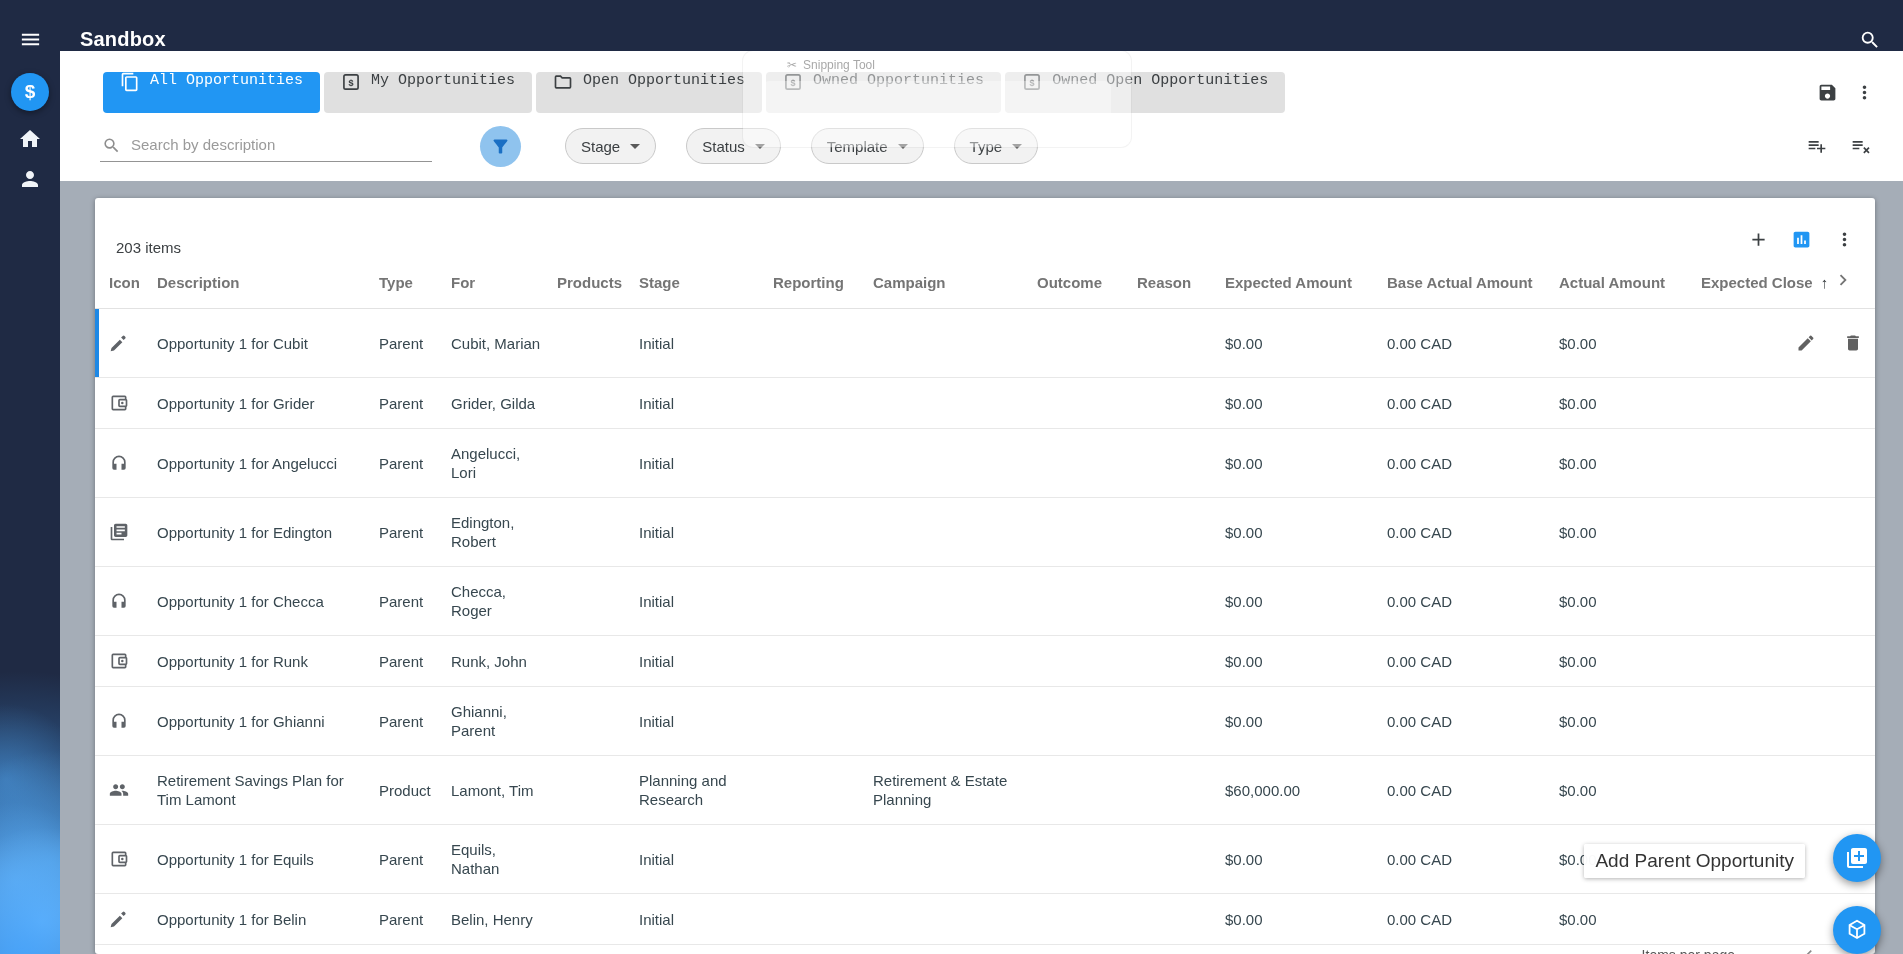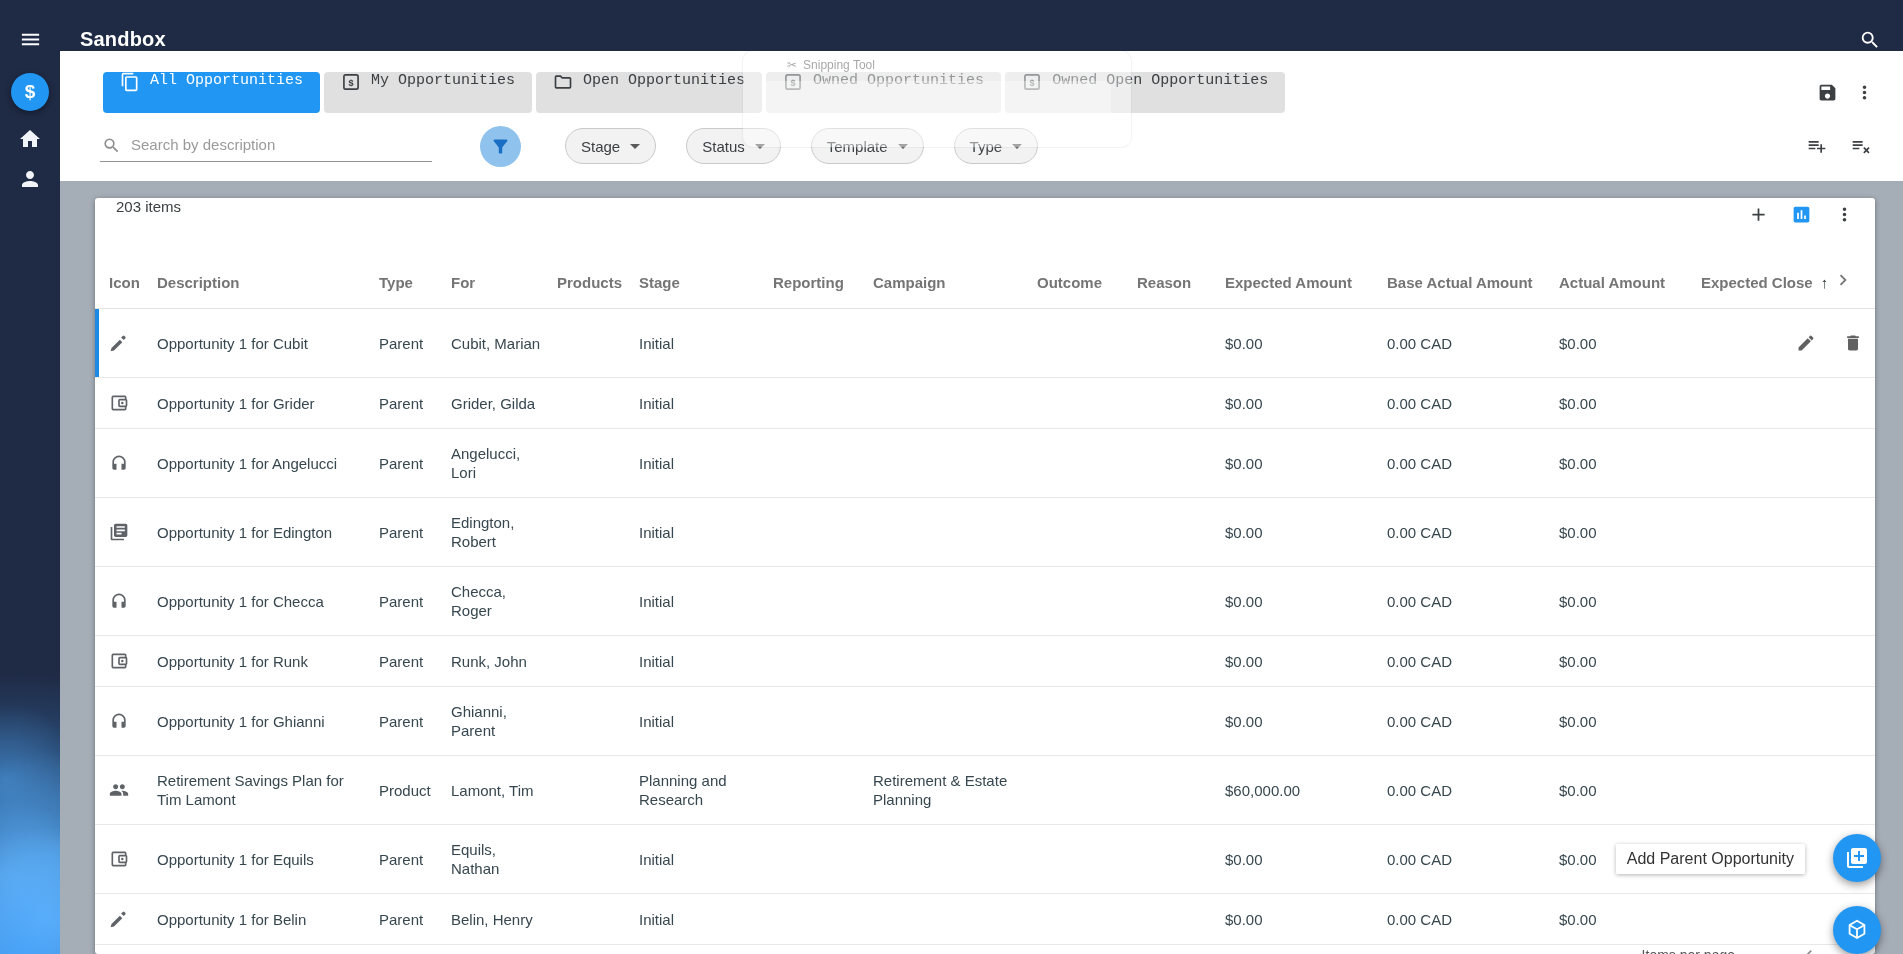--- a/index.html
+++ b/index.html
@@ -48,21 +48,21 @@
   .funnel-btn svg{width:21px;height:21px}
   .chips{display:flex;gap:30px;margin-left:44px}
   .chip{height:36px;display:flex;align-items:center;gap:10px;padding:0 15px;border:1px solid #c9c9c9;border-radius:18px;background:#f2f2f2;font-size:15px;color:#3c4043;cursor:pointer;font-family:inherit}
   .caret{width:0;height:0;border-left:5px solid transparent;border-right:5px solid transparent;border-top:5px solid #5a5a5a}
   .filters-right{margin-left:auto;display:flex;gap:12px;color:#4a4a4a}
   .filters-right .icon-btn svg{width:20px;height:20px}
 
   
   .backdrop{flex:1;background:#a5adb7;margin-top:14px;padding:17px 28px 0 35px;overflow:hidden}
   .card{background:#fff;border-radius:3px;box-shadow:0 1px 5px rgba(0,0,0,.35);height:100%;display:flex;flex-direction:column;overflow:hidden}
-  .card-header{display:flex;align-items:flex-start;height:58px;padding:0 14px 0 21px;flex:none}
+  .card-header{display:flex;align-items:flex-end;height:58px;padding:0 14px 0 21px;flex:none}
   .count{font-size:15px;color:#3c4043}
   .card-header-actions{margin-left:auto;display:flex;align-items:center;gap:10px}
 
   table{width:100%;border-collapse:collapse;table-layout:fixed;flex:none}
   th{text-align:left;font-weight:700;color:#757575;font-size:15px;line-height:19px;padding:13px 16px 13px 0;border-bottom:1px solid #e2e2e2;white-space:nowrap;overflow:hidden}
   td{font-size:15px;color:#37474f;line-height:19px;padding:15px 16px 15px 0;border-bottom:1px solid #e8e8e8;vertical-align:middle;white-space:pre-line;overflow:hidden}
   .icon-cell{padding-left:14px}
   .row-icon svg{width:20px;height:20px;fill:#5f6368}
   tr.sel td:first-child{box-shadow:inset 4px 0 0 #1e88e5}
   .chev-col{text-align:center}
@@ -76,21 +76,21 @@
 
   .pagination{margin-top:auto;height:44px;display:flex;align-items:center;justify-content:flex-end;gap:64px;padding-right:56px;color:#555;font-size:14px}
   .pagination .icon-btn{color:#8a8a8a;padding:0}
   .pagination svg{width:20px;height:20px}
 
   
   .fab{position:absolute;width:48px;height:48px;border-radius:50%;background:#2196f3;border:none;display:flex;align-items:center;justify-content:center;box-shadow:0 3px 8px rgba(0,0,0,.4);cursor:pointer;z-index:7}
   .fab svg{width:24px;height:24px}
   .fab-parent{left:1773px;top:783px}
   .fab-product{left:1773px;top:855px}
-  .tooltip{position:absolute;background:rgba(255,255,255,.97);box-shadow:0 1px 4px rgba(0,0,0,.3);border-radius:2px;padding:6px 11px;font-size:16px;color:#333;z-index:7;white-space:nowrap}
+  .tooltip{position:absolute;background:rgba(255,255,255,.97);box-shadow:0 1px 4px rgba(0,0,0,.3);border-radius:2px;padding:6px 11px;font-size:19px;color:#333;z-index:7;white-space:nowrap}
   .tt-parent{right:98px;top:793px}
 
   .snip-ghost{position:absolute;left:683px;top:0;width:388px;height:96px;background:rgba(255,255,255,.45);border-radius:10px;z-index:3;pointer-events:none;box-shadow:0 0 0 1px rgba(190,190,190,.18)}
   .snip-ghost .snip-label{position:absolute;left:44px;top:7px;font-size:12px;color:rgba(95,95,95,.55);display:flex;align-items:center;gap:6px}
   .snip-ghost .snip-bar{position:absolute;left:20px;top:30px;right:20px;height:38px;border-radius:6px;background:rgba(255,255,255,.35)}
 </style>
 </head>
 <body>
 
 <header class="topbar">

